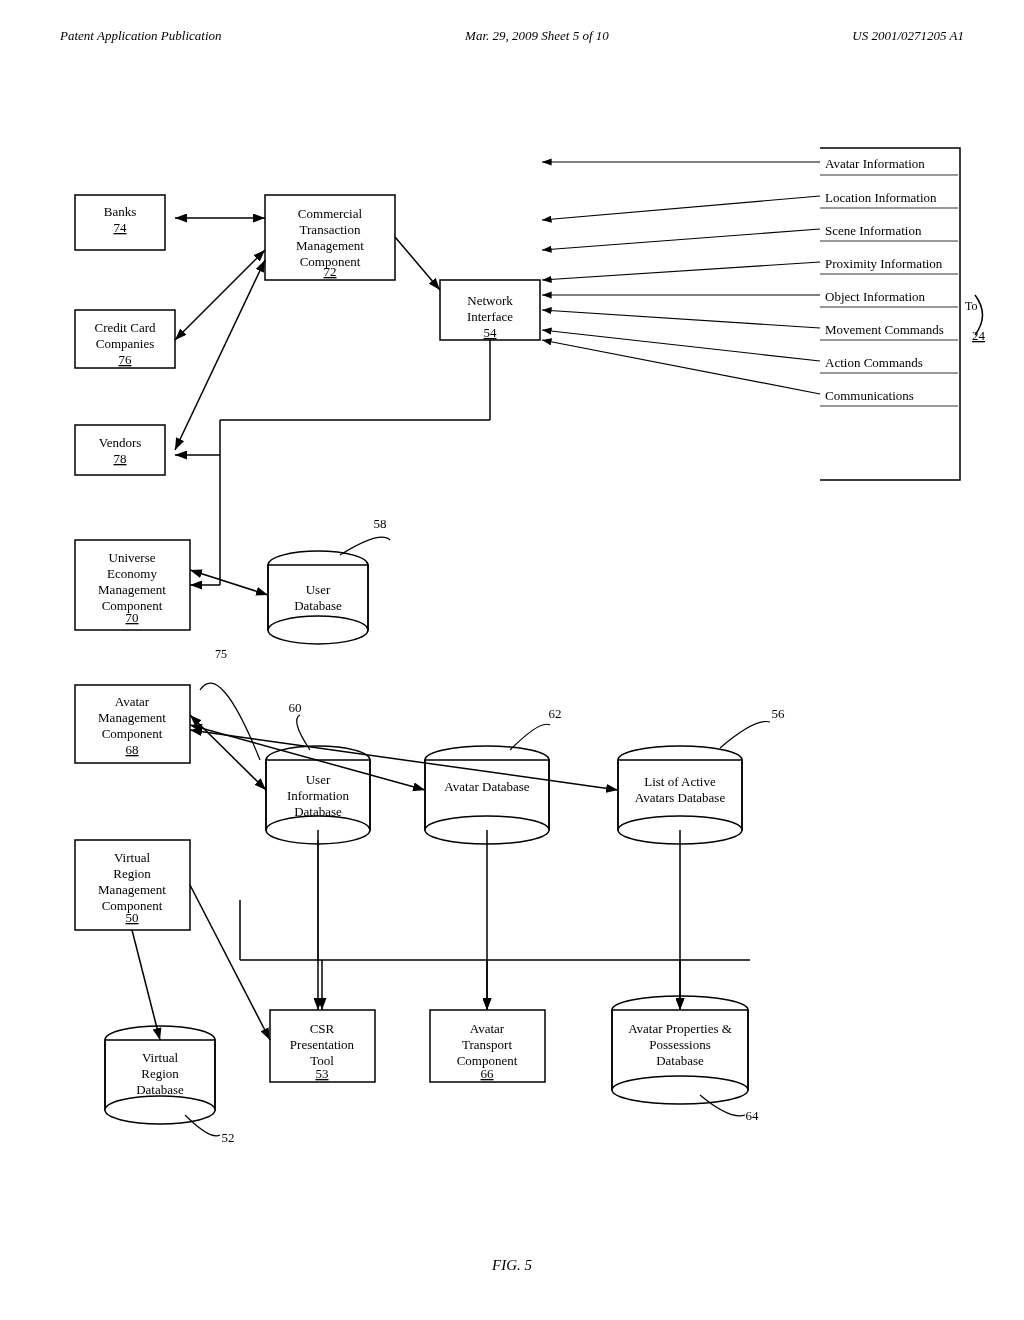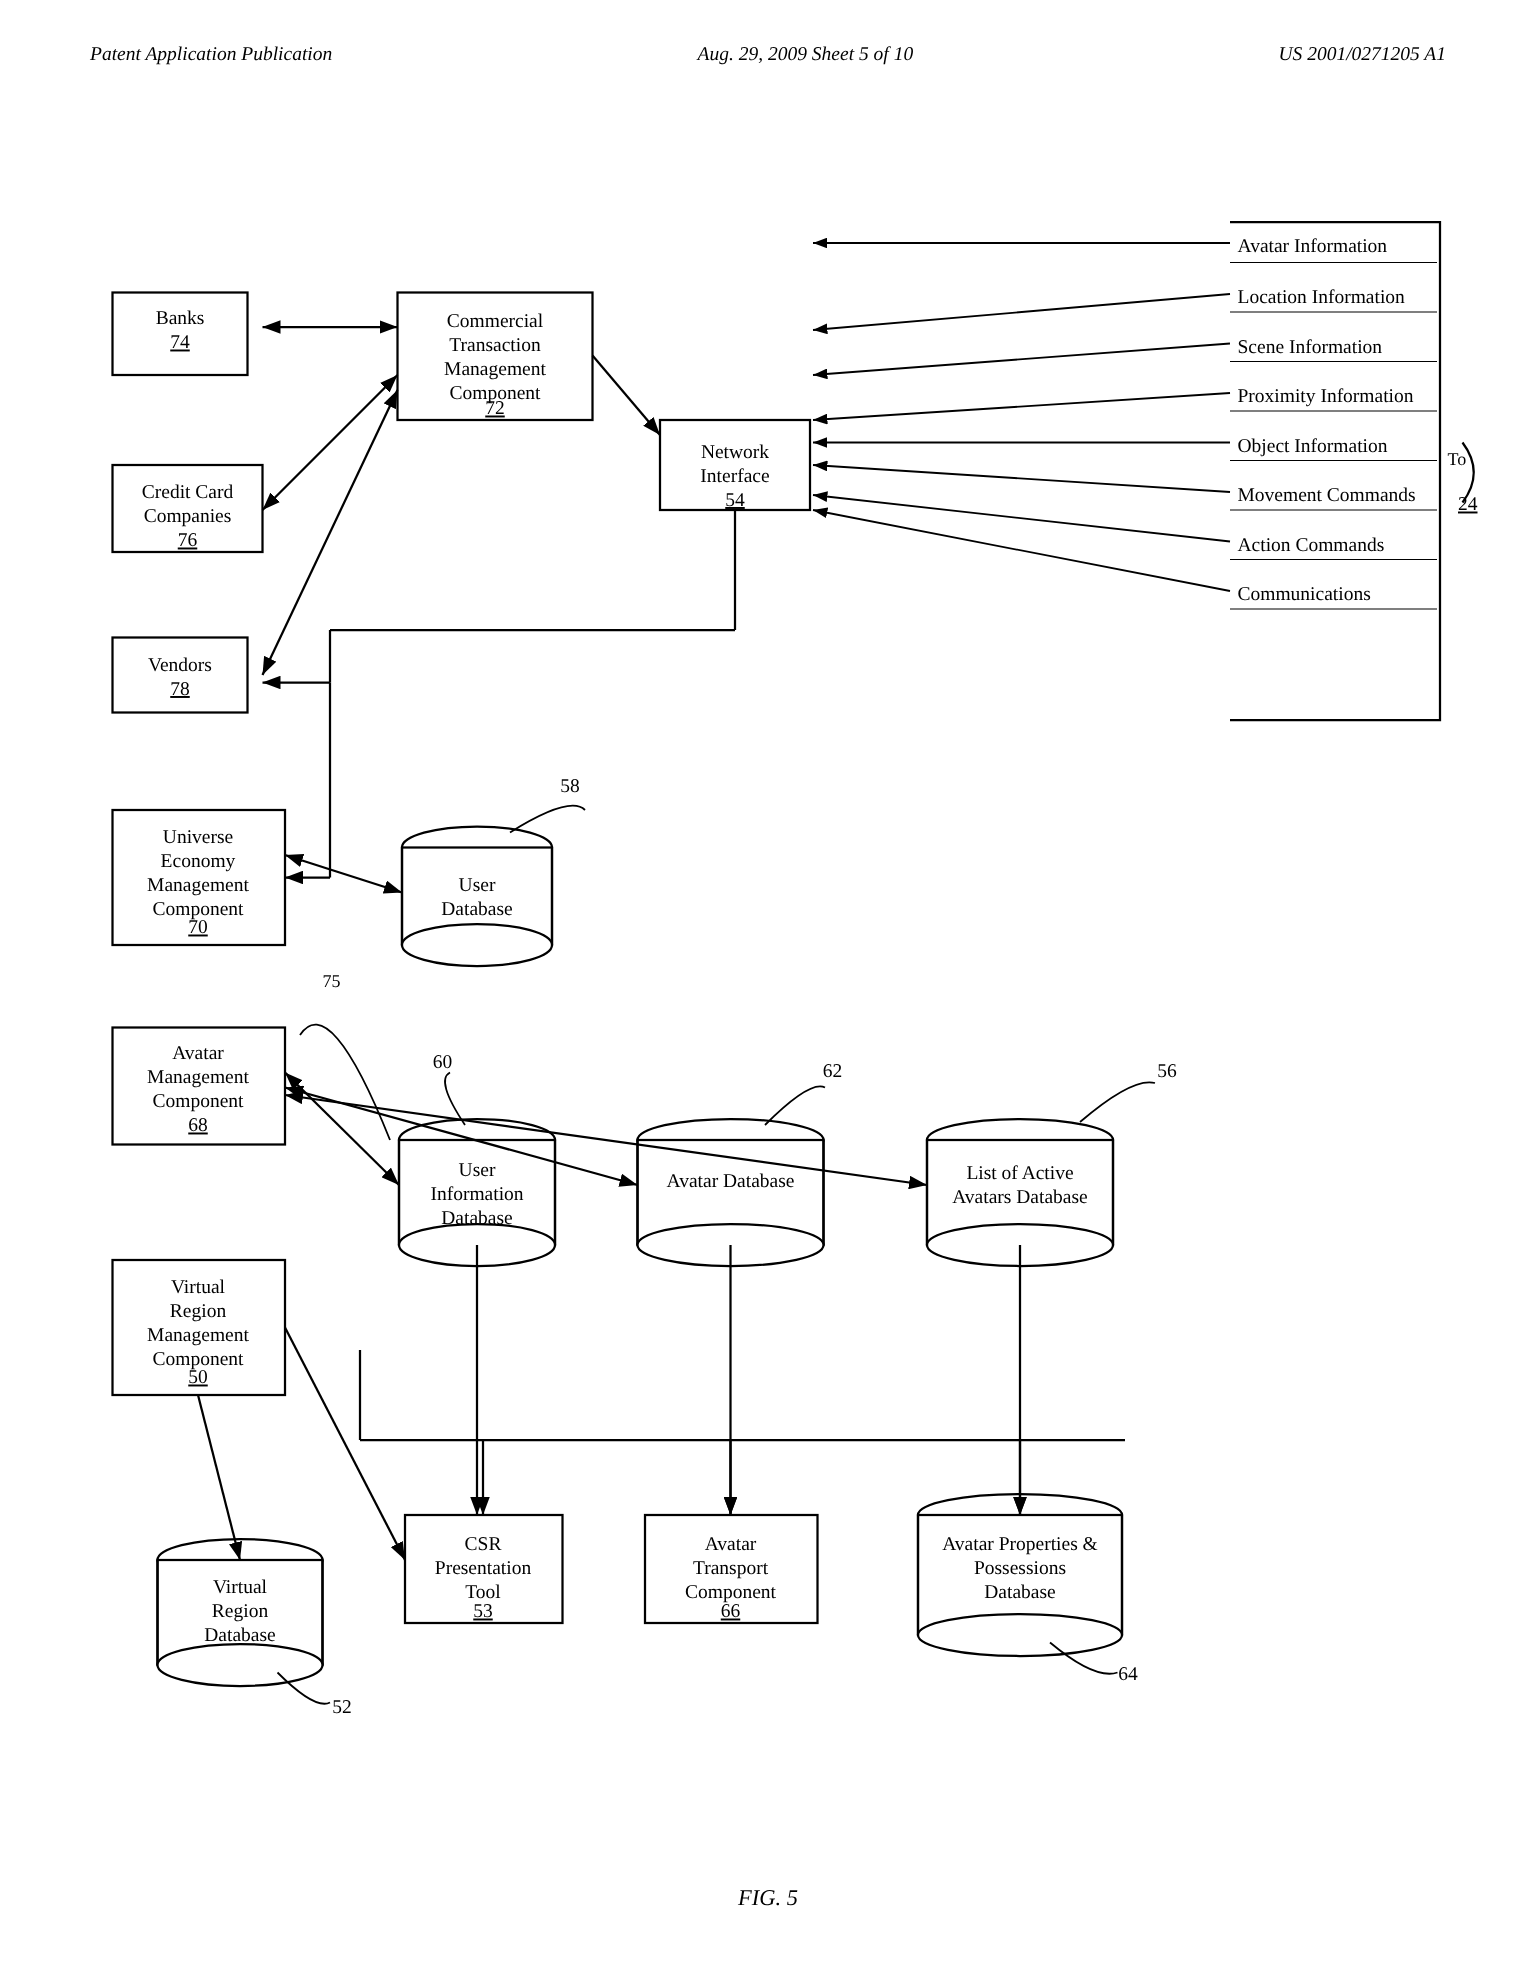--- a/index.html
+++ b/index.html
@@ -34,21 +34,21 @@
       pointer-events: none;
     }
   </style>
 </head>
 <body>
 
 <div class="page">
 
   <div class="header">
     <span>Patent Application Publication</span>
-    <span>Aug. 29, 2009   Sheet 5 of 10</span>
+    <span>Mar. 29, 2009   Sheet 5 of 10</span>
     <span>US 2001/0271205 A1</span>
   </div>
 
   <svg class="arrows-svg" xmlns="http://www.w3.org/2000/svg" viewBox="0 0 1024 1320">
 
     <rect x="75" y="195" width="90" height="55" fill="white" stroke="black" stroke-width="1.5"></rect>
     <text x="120" y="216" text-anchor="middle" font-family="Times New Roman" font-size="13">Banks</text>
     <text x="120" y="232" text-anchor="middle" font-family="Times New Roman" font-size="13" text-decoration="underline">74</text>
 
     <rect x="75" y="310" width="100" height="58" fill="white" stroke="black" stroke-width="1.5"></rect>

